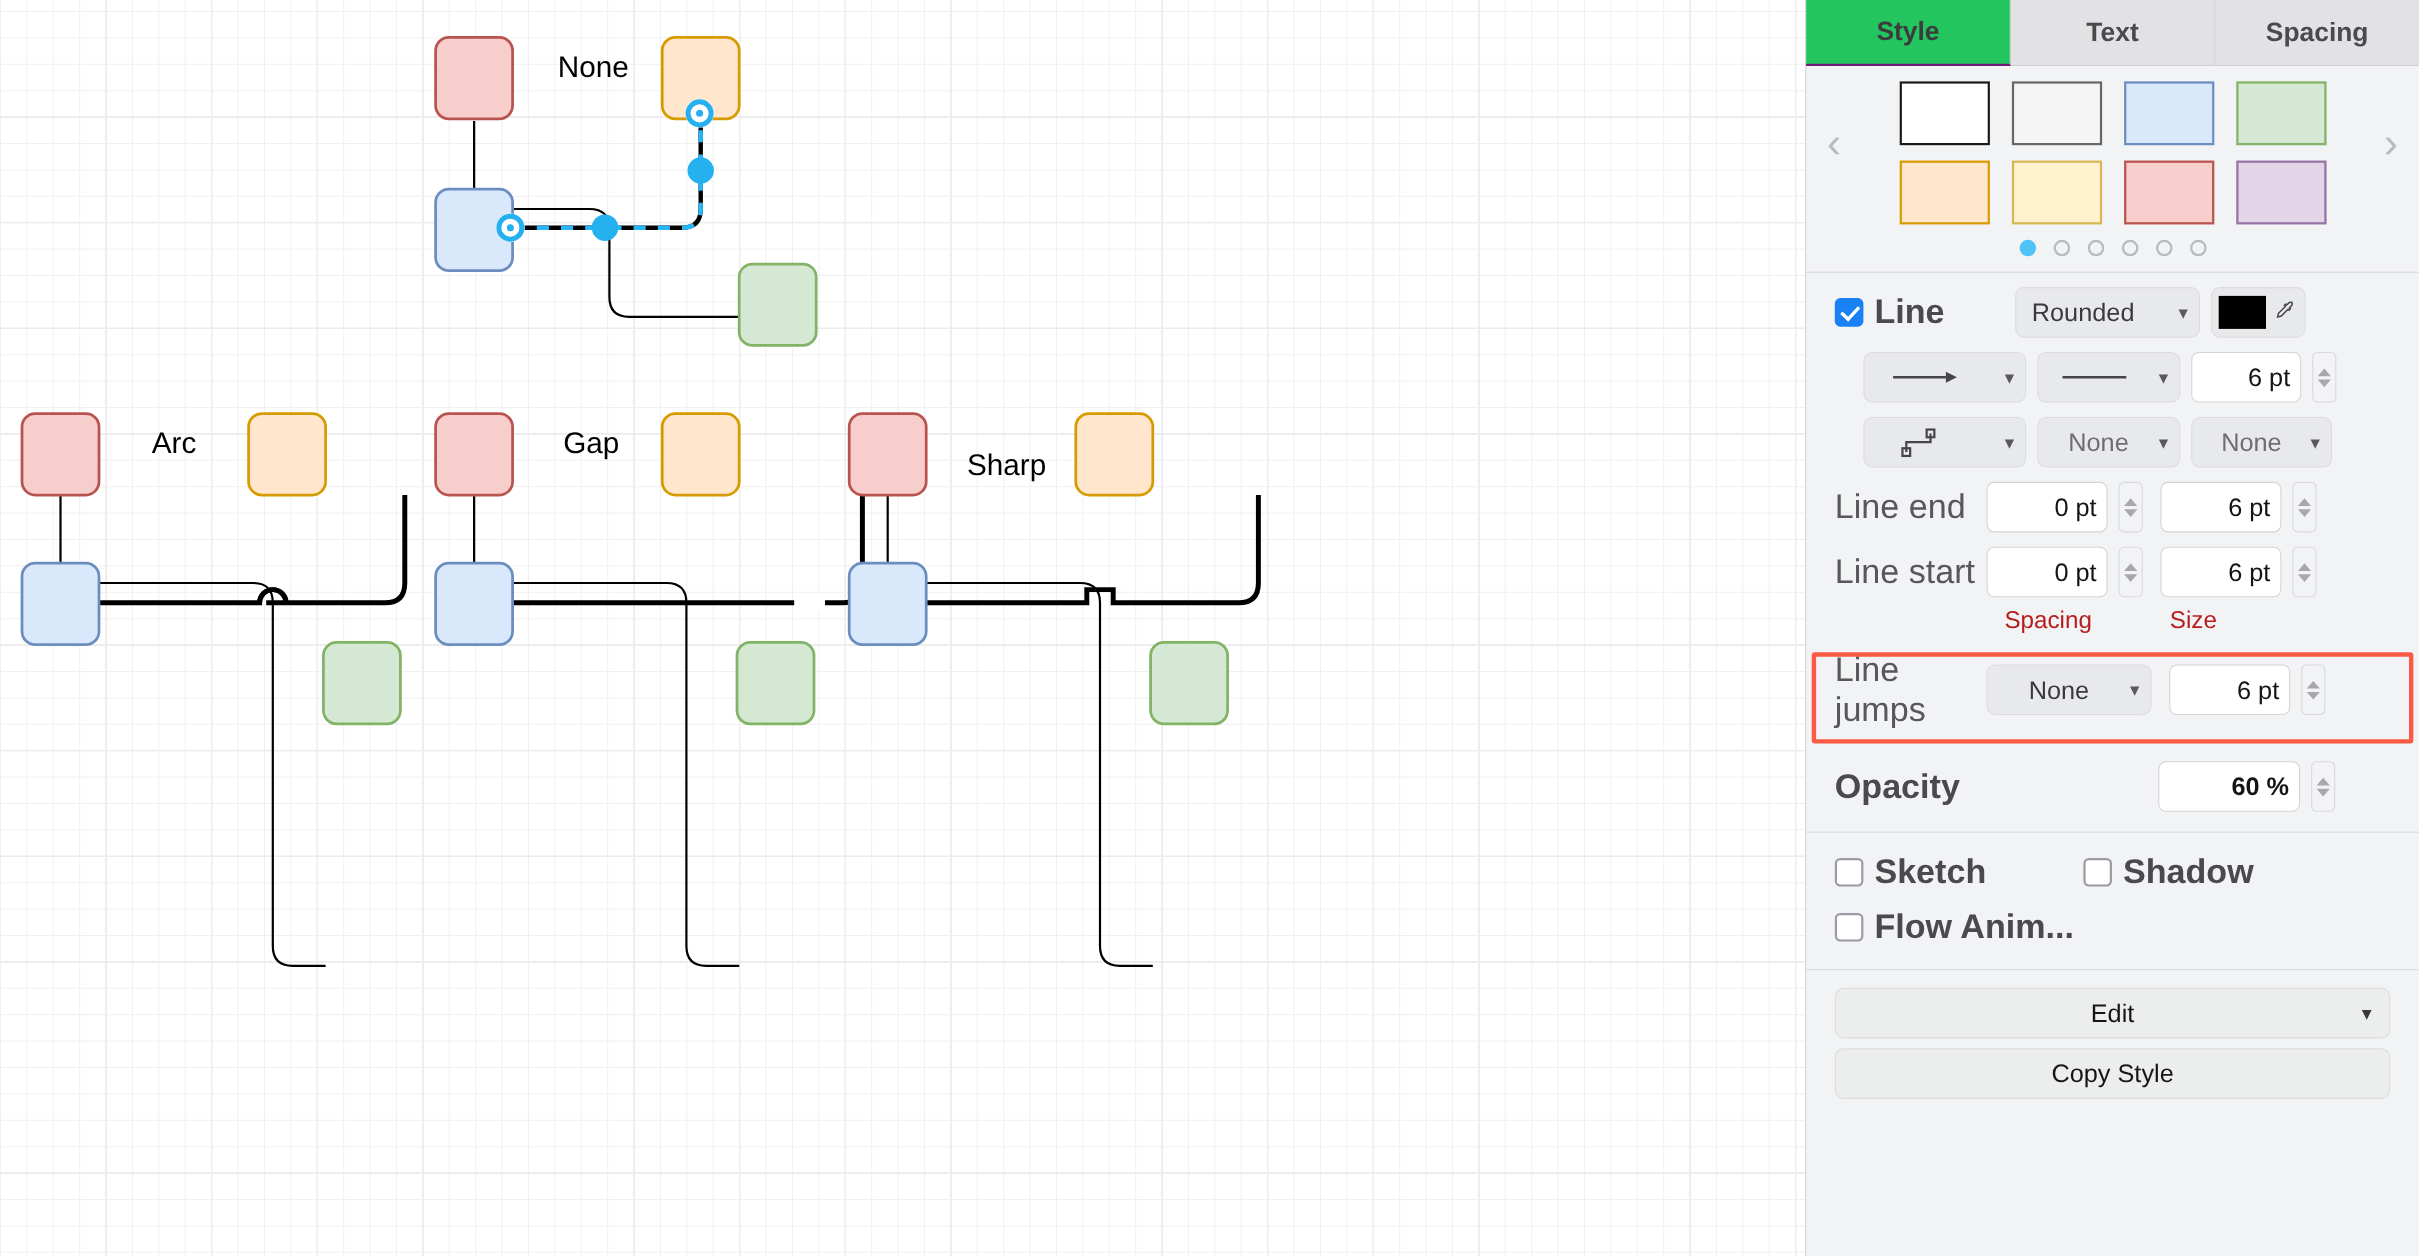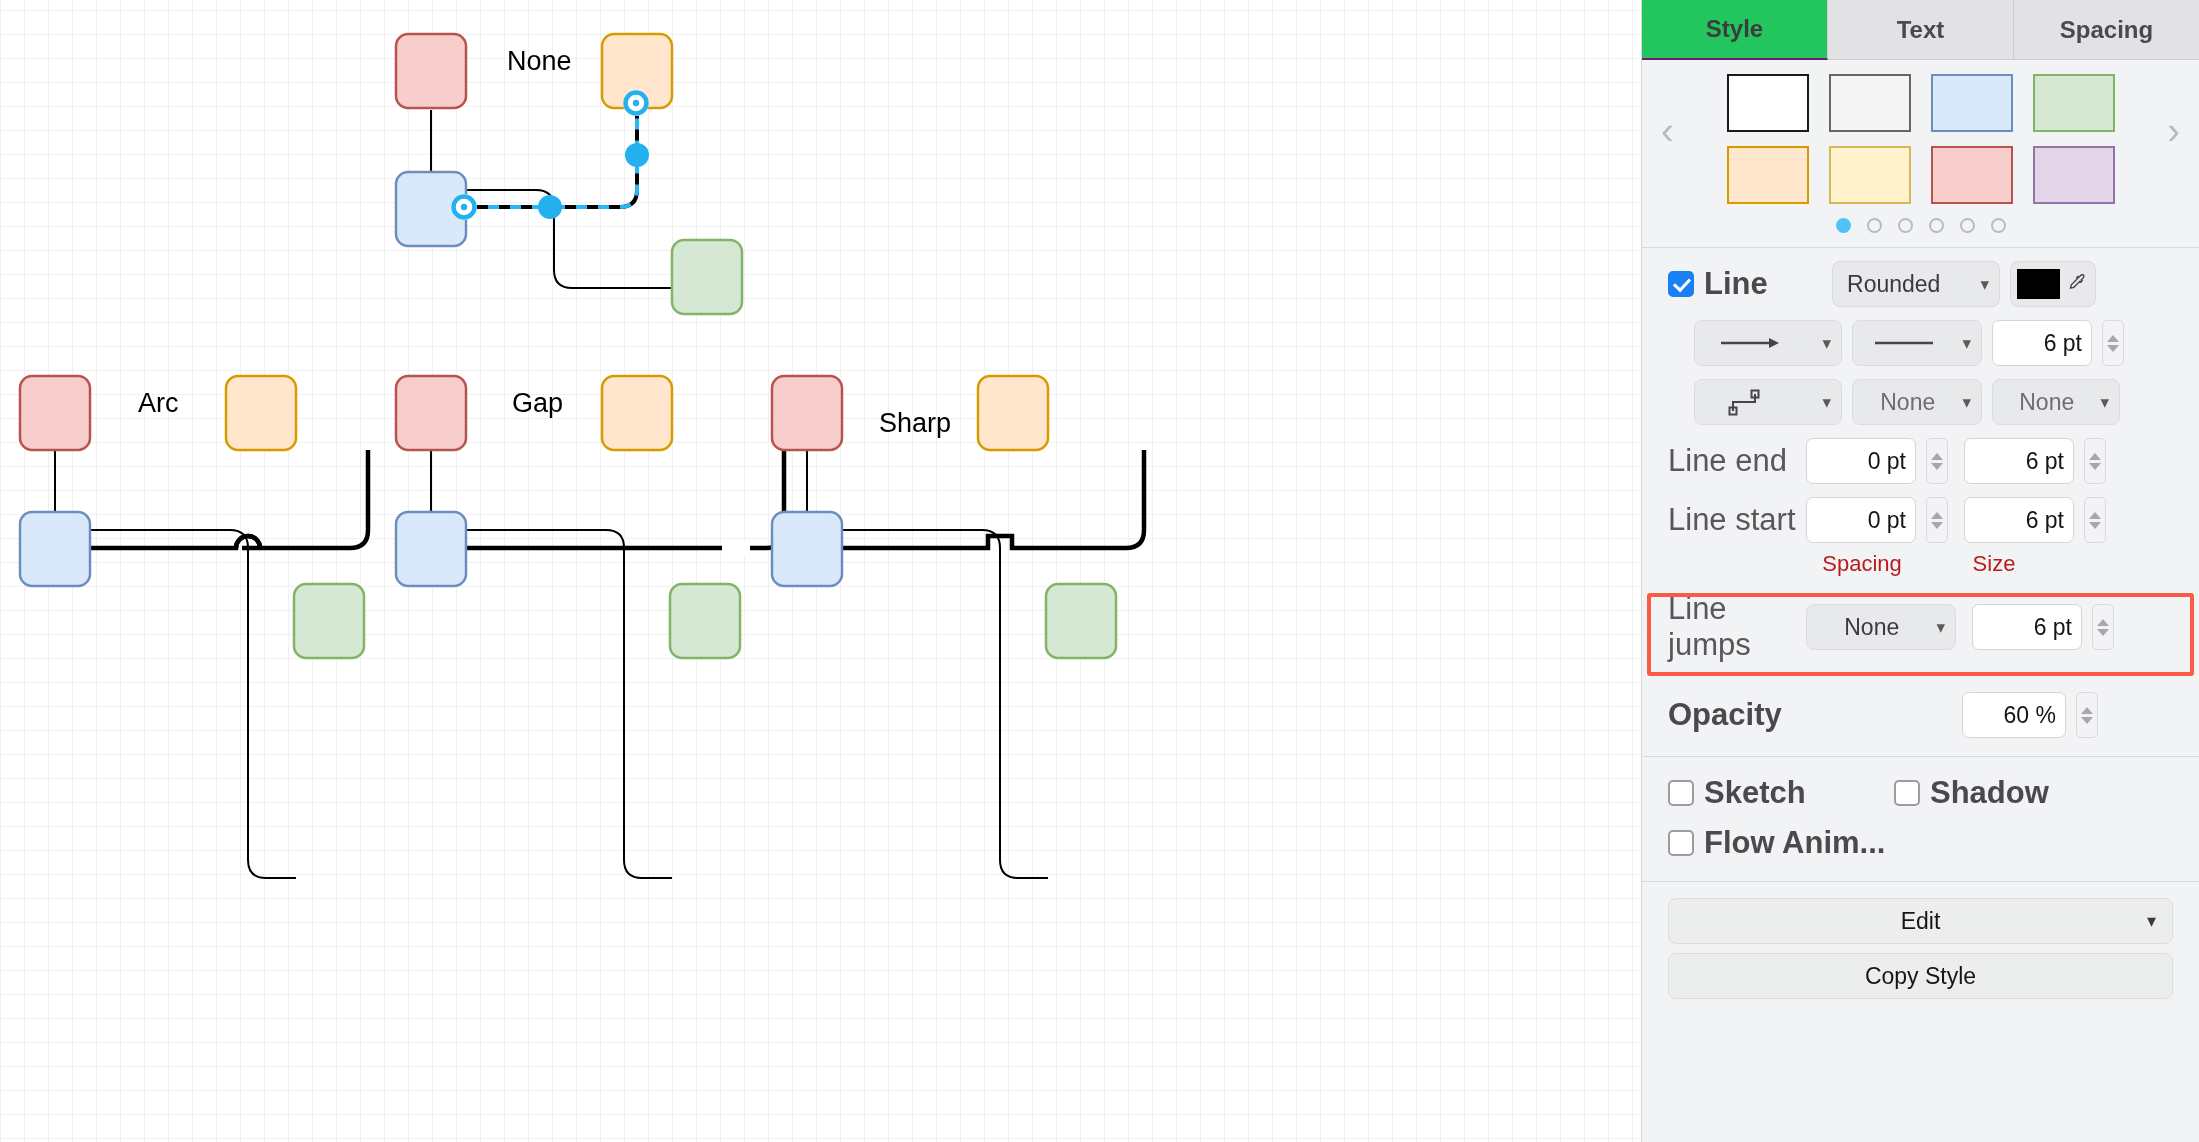--- a/index.html
+++ b/index.html
@@ -363,21 +363,21 @@
         <div class="spin">
             <i class="up"></i>
             <i class="down"></i>
           </div>
       </div>
       <div class="highlight-box" style="top:2px;bottom:0px;"></div>
     </div>
 
     <div class="prow" style="margin-top:16px;">
       <div class="plabel bold" style="width:284px;">Opacity</div>
-      <div class="numfield" style="width:104px;">60 %</div>
+      <div class="numfield" style="width:129px;font-weight:bold;">60 %</div>
       <div class="spin">
           <i class="up"></i>
           <i class="down"></i>
         </div>
     </div>
 
     <div class="divider" style="margin-top:18px;"></div>
 
     <div class="prow" style="margin-top:18px;">
       <div class="checkbox"></div>

